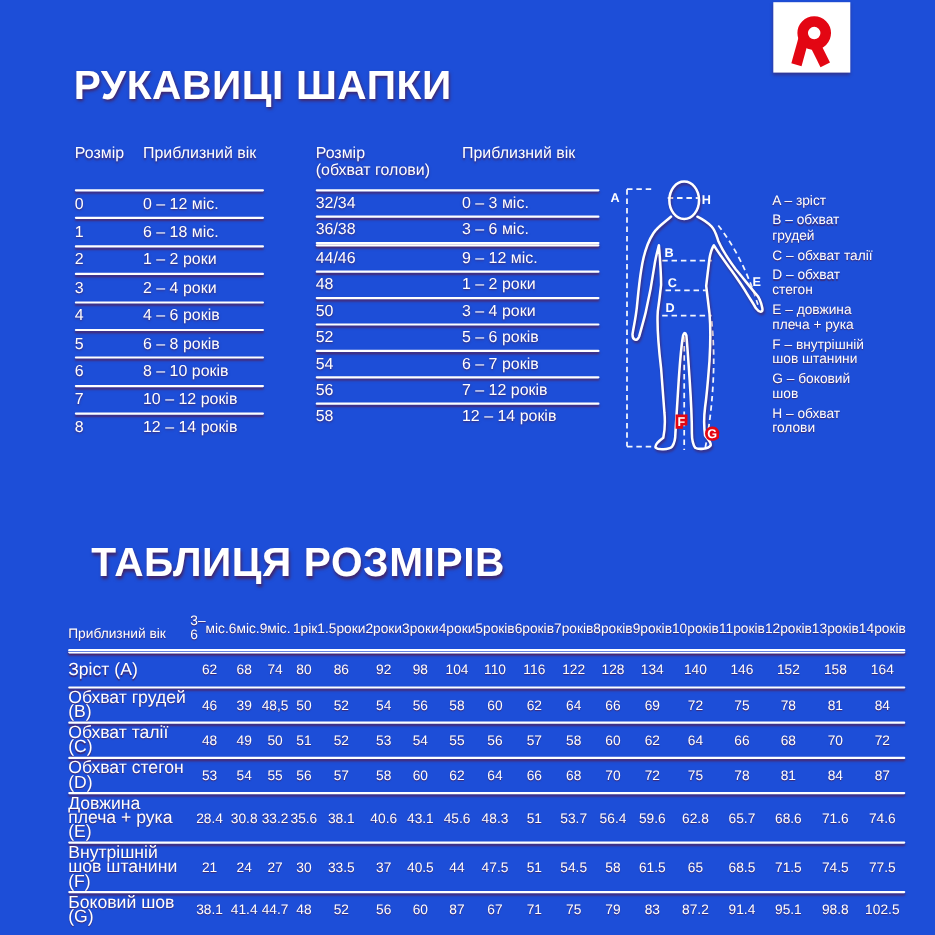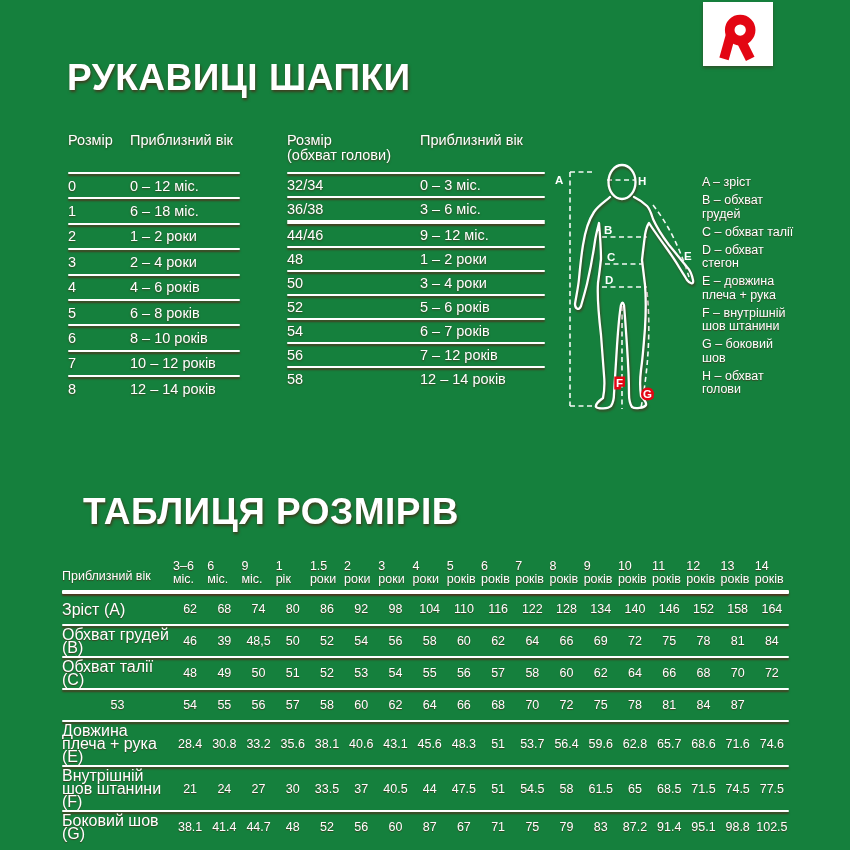--- a/index.html
+++ b/index.html
@@ -1,18 +1,18 @@
 <!DOCTYPE html>
 <html><head>
 <meta charset="utf-8">
 <style>
   html,body{margin:0;padding:0;background:#b00;}
   .page{
     position:relative;width:850px;height:850px;overflow:hidden;
-    background:#15803d;color:#fff;
+    background:#1d4ed8;color:#fff;
     font-family:"Liberation Sans",sans-serif;
     -webkit-font-smoothing:antialiased;
   }
   .h1{
     position:absolute;font-size:37px;font-weight:700;letter-spacing:.5px;
     text-shadow:1px 2px 3px rgba(100,0,6,.55);white-space:nowrap;
   }
   #mittens-title{left:67px;top:57px}
   #hats-title{left:269px;top:57px}
   #sizes-title{left:83px;top:491px}
@@ -53,21 +53,21 @@
   
   .big{
     position:absolute;left:62px;top:556px;width:727px;
     display:grid;grid-template-columns:111px repeat(18,1fr);
     font-size:12.5px;text-shadow:0 1px 1px rgba(100,0,6,.5);
   }
   .big .sep{grid-column:1/-1}
   .big .sep.thick{height:4px;border-radius:1px;
     background:linear-gradient(to bottom,#fff 0 1.6px,rgba(255,255,255,.3) 1.6px 2.3px,#fff 2.3px 4px);
     box-shadow:0 2px 2px rgba(115,0,8,.6)}
-  .big .hcell{display:flex;flex-direction:column;justify-content:flex-end;
+  .big .hcell{display:flex;flex-direction:row;align-items:center;justify-content:flex-end;
               line-height:13px;min-height:27px;padding-bottom:4px}
   .big .corner{display:flex;align-items:flex-end;justify-content:flex-start;
                min-height:27px;padding-bottom:7px;font-size:12.5px}
   .big .cell{display:flex;align-items:center;justify-content:center;min-height:26px;padding:2px 0}
   .big .label{justify-content:flex-start;text-align:left;font-size:16px;line-height:13px;padding-right:4px}
 </style>
 </head>
 <body>
 
 <div class="page">
@@ -384,20 +384,21 @@
       <div class="cell">57</div>
       <div class="cell">58</div>
       <div class="cell">60</div>
       <div class="cell">62</div>
       <div class="cell">64</div>
       <div class="cell">66</div>
       <div class="cell">68</div>
       <div class="cell">70</div>
       <div class="cell">72</div>
       <div class="sep"></div>
+      <div class="cell label">Обхват стегон (D)</div>
       <div class="cell">53</div>
       <div class="cell">54</div>
       <div class="cell">55</div>
       <div class="cell">56</div>
       <div class="cell">57</div>
       <div class="cell">58</div>
       <div class="cell">60</div>
       <div class="cell">62</div>
       <div class="cell">64</div>
       <div class="cell">66</div>

